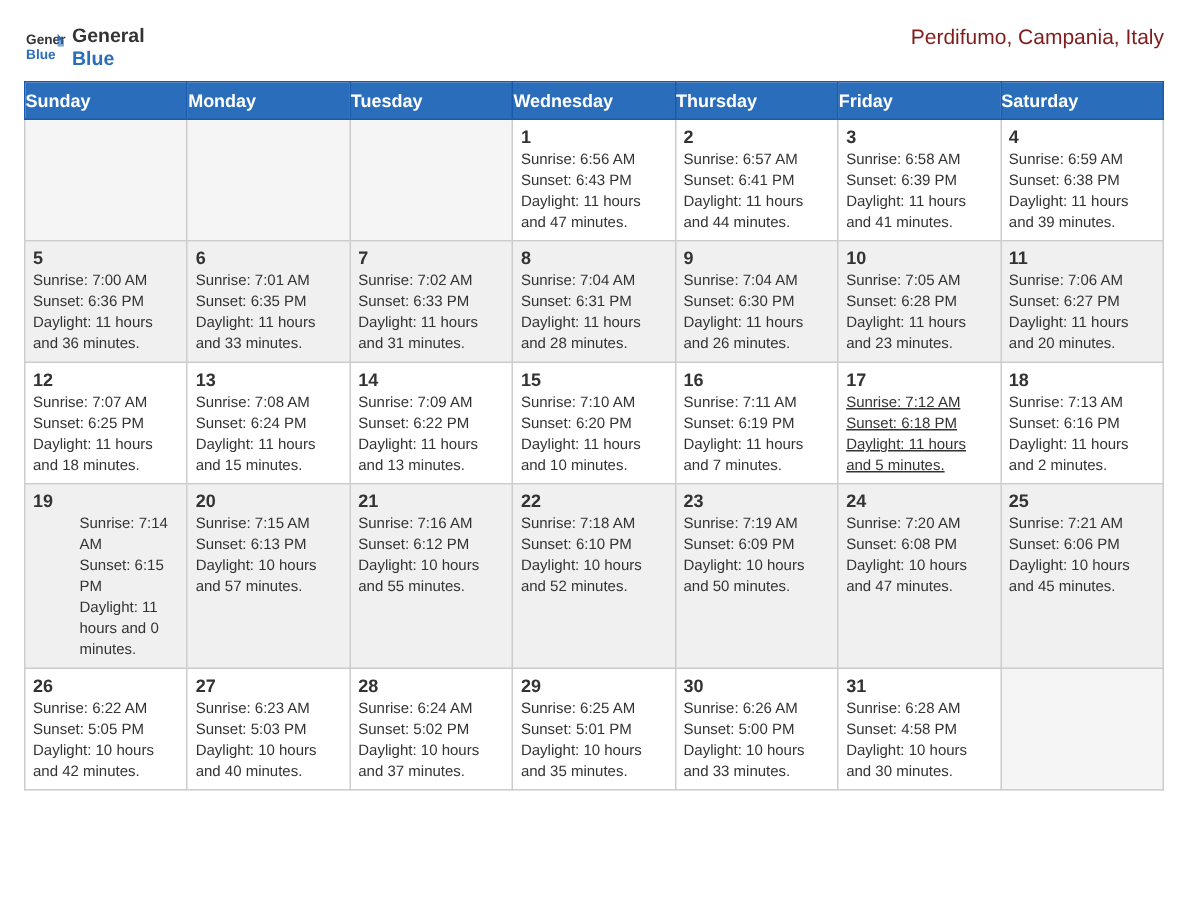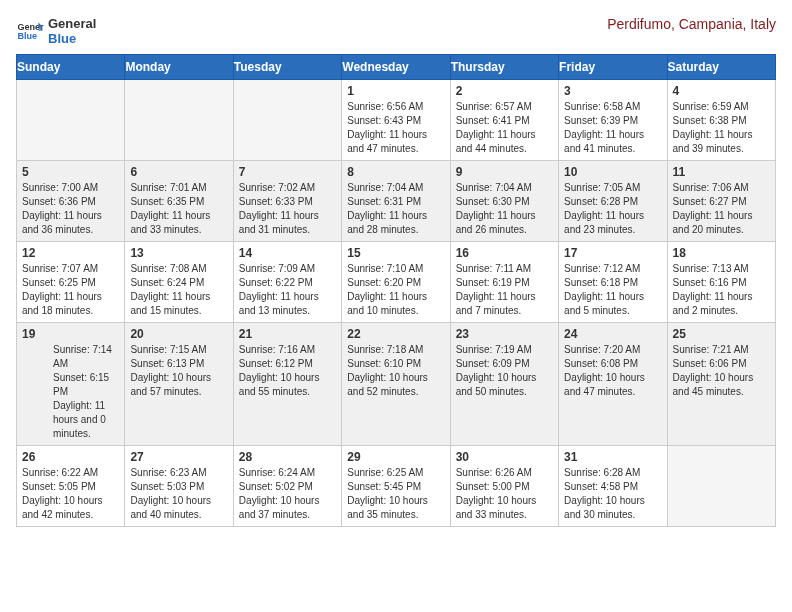--- a/index.html
+++ b/index.html
@@ -211,21 +211,21 @@
 Daylight: 11 hours and 10 minutes.</div>
         </td>
         <td>
           <div class="day-num">16</div>
           <div class="day-info" style="white-space: pre-line;">Sunrise: 7:11 AM
 Sunset: 6:19 PM
 Daylight: 11 hours and 7 minutes.</div>
         </td>
         <td>
           <div class="day-num">17</div>
-          <div class="day-info" style="white-space: pre-line;">Sunrise: 7:12 AM
+          <div class="day-info" style="white-space: pre-line; text-decoration: underline;">Sunrise: 7:12 AM
 Sunset: 6:18 PM
 Daylight: 11 hours and 5 minutes.</div>
         </td>
         <td>
           <div class="day-num">18</div>
           <div class="day-info" style="white-space: pre-line;">Sunrise: 7:13 AM
 Sunset: 6:16 PM
 Daylight: 11 hours and 2 minutes.</div>
         </td>
       </tr>
@@ -288,21 +288,21 @@
         </td>
         <td>
           <div class="day-num">28</div>
           <div class="day-info" style="white-space: pre-line;">Sunrise: 6:24 AM
 Sunset: 5:02 PM
 Daylight: 10 hours and 37 minutes.</div>
         </td>
         <td>
           <div class="day-num">29</div>
           <div class="day-info" style="white-space: pre-line;">Sunrise: 6:25 AM
-Sunset: 5:45 PM
+Sunset: 5:01 PM
 Daylight: 10 hours and 35 minutes.</div>
         </td>
         <td>
           <div class="day-num">30</div>
           <div class="day-info" style="white-space: pre-line;">Sunrise: 6:26 AM
 Sunset: 5:00 PM
 Daylight: 10 hours and 33 minutes.</div>
         </td>
         <td>
           <div class="day-num">31</div>

